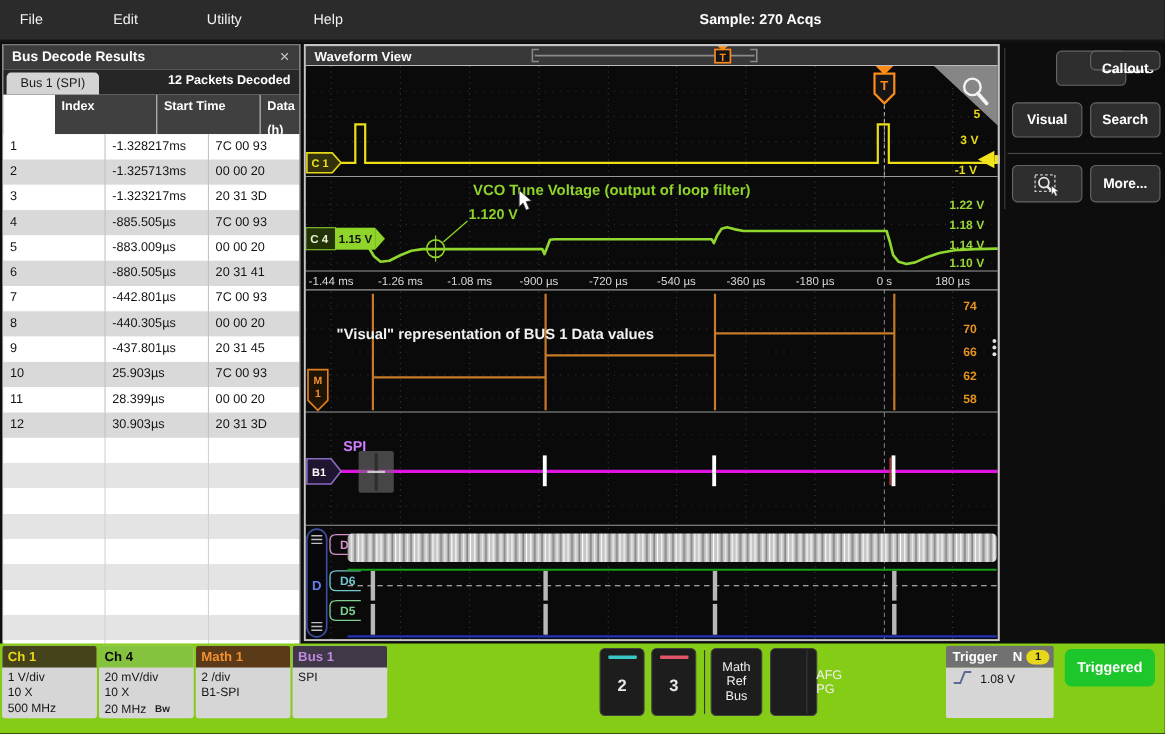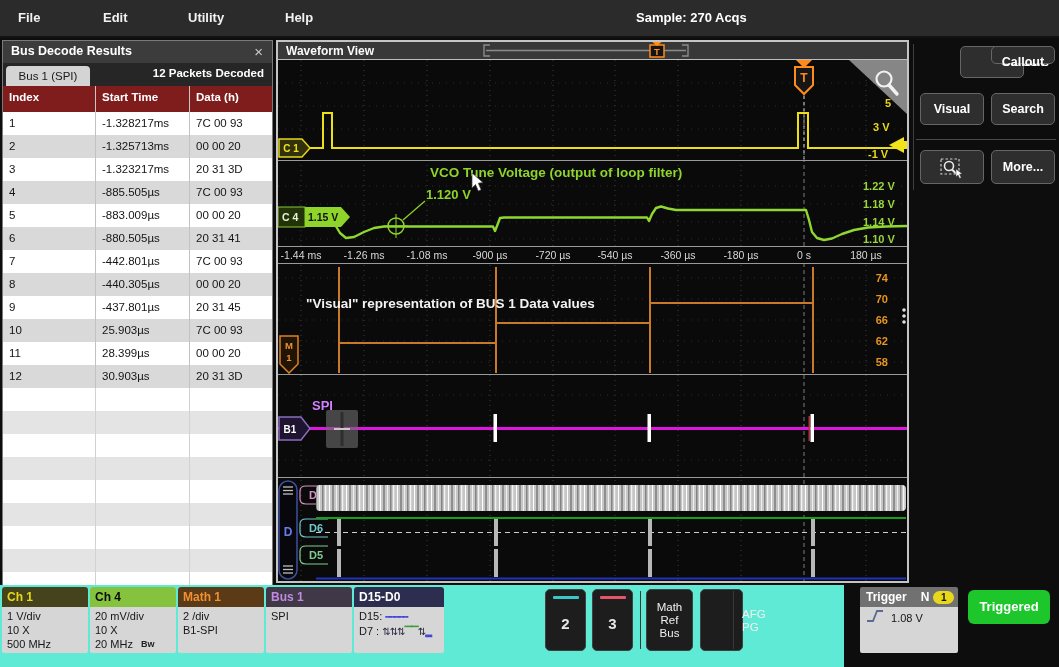--- a/index.html
+++ b/index.html
@@ -1,32 +1,32 @@
 <!DOCTYPE html>
 <html><head>
 <meta charset="utf-8">
 <style>
   html,body{margin:0;padding:0;background:#000;}
   #app{position:relative;width:1059px;height:667px;background:#0d0d0d;overflow:hidden;
        font-family:"Liberation Sans",sans-serif;-webkit-font-smoothing:antialiased;}
   
   .menubar{position:absolute;left:0;top:0;width:1059px;height:38px;background:#2b2b2b;border-bottom:2px solid #121212;box-sizing:border-box;}
-  .menu-item{position:absolute;top:10px;color:#f2f2f2;font-size:13px;font-weight:bold;cursor:default;}
+  .menu-item{position:absolute;top:10px;color:#f2f2f2;font-size:13px;font-weight:normal;cursor:default;}
   .mi-file{left:18px}.mi-edit{left:103px}.mi-utility{left:188px}.mi-help{left:285px}
   .sample{position:absolute;left:636px;top:10px;color:#ffffff;font-size:13px;font-weight:bold;}
   
   .results{position:absolute;left:2px;top:40px;width:271px;height:545px;background:#ffffff;border:1px solid #7a7a7a;box-sizing:border-box;}
   .res-header{height:22px;background:#3c3c3c;position:relative;}
   .res-title{position:absolute;left:8px;top:3px;color:#fff;font-weight:bold;font-size:12.5px;}
   .res-close{position:absolute;right:9px;top:2px;color:#c8c8c8;font-size:15px;line-height:18px;}
   .res-tabs{height:23px;background:#262626;position:relative;}
   .res-tab{position:absolute;left:3px;bottom:0;width:84px;height:20px;background:#d4d4d4;border-radius:4px 4px 0 0;
            color:#1a1a1a;font-size:11.5px;text-align:center;line-height:20px;}
   .res-packets{position:absolute;right:8px;top:4px;color:#fff;font-size:11.5px;font-weight:bold;}
-  .res-thead{height:26px;background:#7f1d1d;display:flex;}
+  .res-thead{height:36px;background:#404040;display:flex;margin-left:47px;}
   .res-thead .c{color:#fff;font-weight:bold;font-size:11.5px;line-height:22px;padding-left:6px;box-sizing:border-box;}
   .cA{width:92px}.cB{width:94px;border-left:1px solid #c6c6c6}.cC{flex:1;border-left:1px solid #c6c6c6}
   .res-row{height:23px;display:flex;font-size:11.5px;color:#141414;background:#ffffff;}
   .res-row:nth-child(even){background:#d9d9d9;}
   .res-row .c{line-height:23px;padding-left:6px;box-sizing:border-box;}
   .res-row .cB,.res-row .cC{border-left:1px solid #c2c2c2;}
   .res-empty{height:198px;position:relative;
      background:repeating-linear-gradient(180deg,#ffffff 0,#ffffff 23px,#e4e4e4 23px,#e4e4e4 46px);}
   .res-empty .v{position:absolute;top:0;bottom:0;width:1px;background:#d2d2d2;}
   .v1{left:92px}.v2{left:186px}
@@ -38,21 +38,21 @@
   .rp-divider{position:absolute;left:916px;top:139px;width:140px;height:1px;background:#4a4a4a;}
   .rp-btn{position:absolute;background:#2e2e2e;border:1px solid #666;border-radius:5px;color:#fff;
           font-weight:bold;font-size:12.5px;text-align:center;box-sizing:border-box;cursor:default;}
   .b-cursors{left:960px;top:46px;width:64px;height:32px;line-height:30px;padding-left:40px;}
   .b-callout{left:991px;top:46px;width:64px;height:18px;line-height:30px;}
   .b-measure{left:920px;top:93px;width:64px;height:32px;line-height:30px;}
   .b-search{left:991px;top:93px;width:64px;height:32px;line-height:30px;}
   .b-zoom{left:920px;top:150px;width:64px;height:34px;padding-top:6px;}
   .b-more{left:991px;top:150px;width:64px;height:34px;line-height:32px;}
   
-  .bottombar{position:absolute;left:0;top:585px;width:844px;height:82px;background:#5eead4;}
+  .bottombar{position:absolute;left:0;top:585px;width:1059px;height:82px;background:#84cc16;}
   .badge{position:absolute;top:2px;width:86px;height:66px;border-radius:3px;overflow:hidden;background:#d6d6d6;}
   .badge .hd{height:20px;font-size:12px;font-weight:bold;line-height:20px;padding-left:5px;}
   .badge .bd{height:46px;background:#d6d6d6;font-size:11px;color:#161616;padding:2px 0 0 5px;line-height:14px;box-sizing:border-box;}
   .bg-ch1{left:2px}.bg-ch1 .hd{background:#45431c;color:#e8d818;}
   .bg-ch4{left:90px}.bg-ch4 .hd{background:#85c33e;color:#0b0b0b;}
   .bg-math1{left:178px}.bg-math1 .hd{background:#5b3a17;color:#f09030;}
   .bg-bus1{left:266px}.bg-bus1 .hd{background:#403847;color:#c08ae0;}
   .bg-d15{left:354px;width:90px}.bg-d15 .hd{background:#2d2d50;color:#ffffff;}
   .bw{font-size:9px;font-weight:bold;vertical-align:1px;margin-left:8px;color:#222;}
   .icon-dash-blue{color:#4646d8;font-size:9px;letter-spacing:-1px;font-weight:bold;}
@@ -438,27 +438,20 @@
       </div>
     </div>
 
     <div class="badge bg-bus1">
       <div class="hd">Bus 1</div>
       <div class="bd">
           <div>SPI</div>
         </div>
     </div>
 
-    <div class="badge bg-d15">
-      <div class="hd">D15-D0</div>
-      <div class="bd">
-        <div><span>D15:</span> <span class="icon-dash-blue">╍╍╍╍╍</span></div>
-        <div><span>D7 :</span> <span class="icon-arrows">⇅⇅⇅</span><span class="icon-over">▔▔</span><span class="icon-arrows">⇅</span><span class="icon-under">▂</span></div>
-      </div>
-    </div>
 
     <div class="chbtn btn2">
       <span class="line"></span>
       <span class="num">2</span>
     </div>
     <div class="chbtn btn3">
       <span class="line"></span>
       <span class="num">3</span>
     </div>
 

